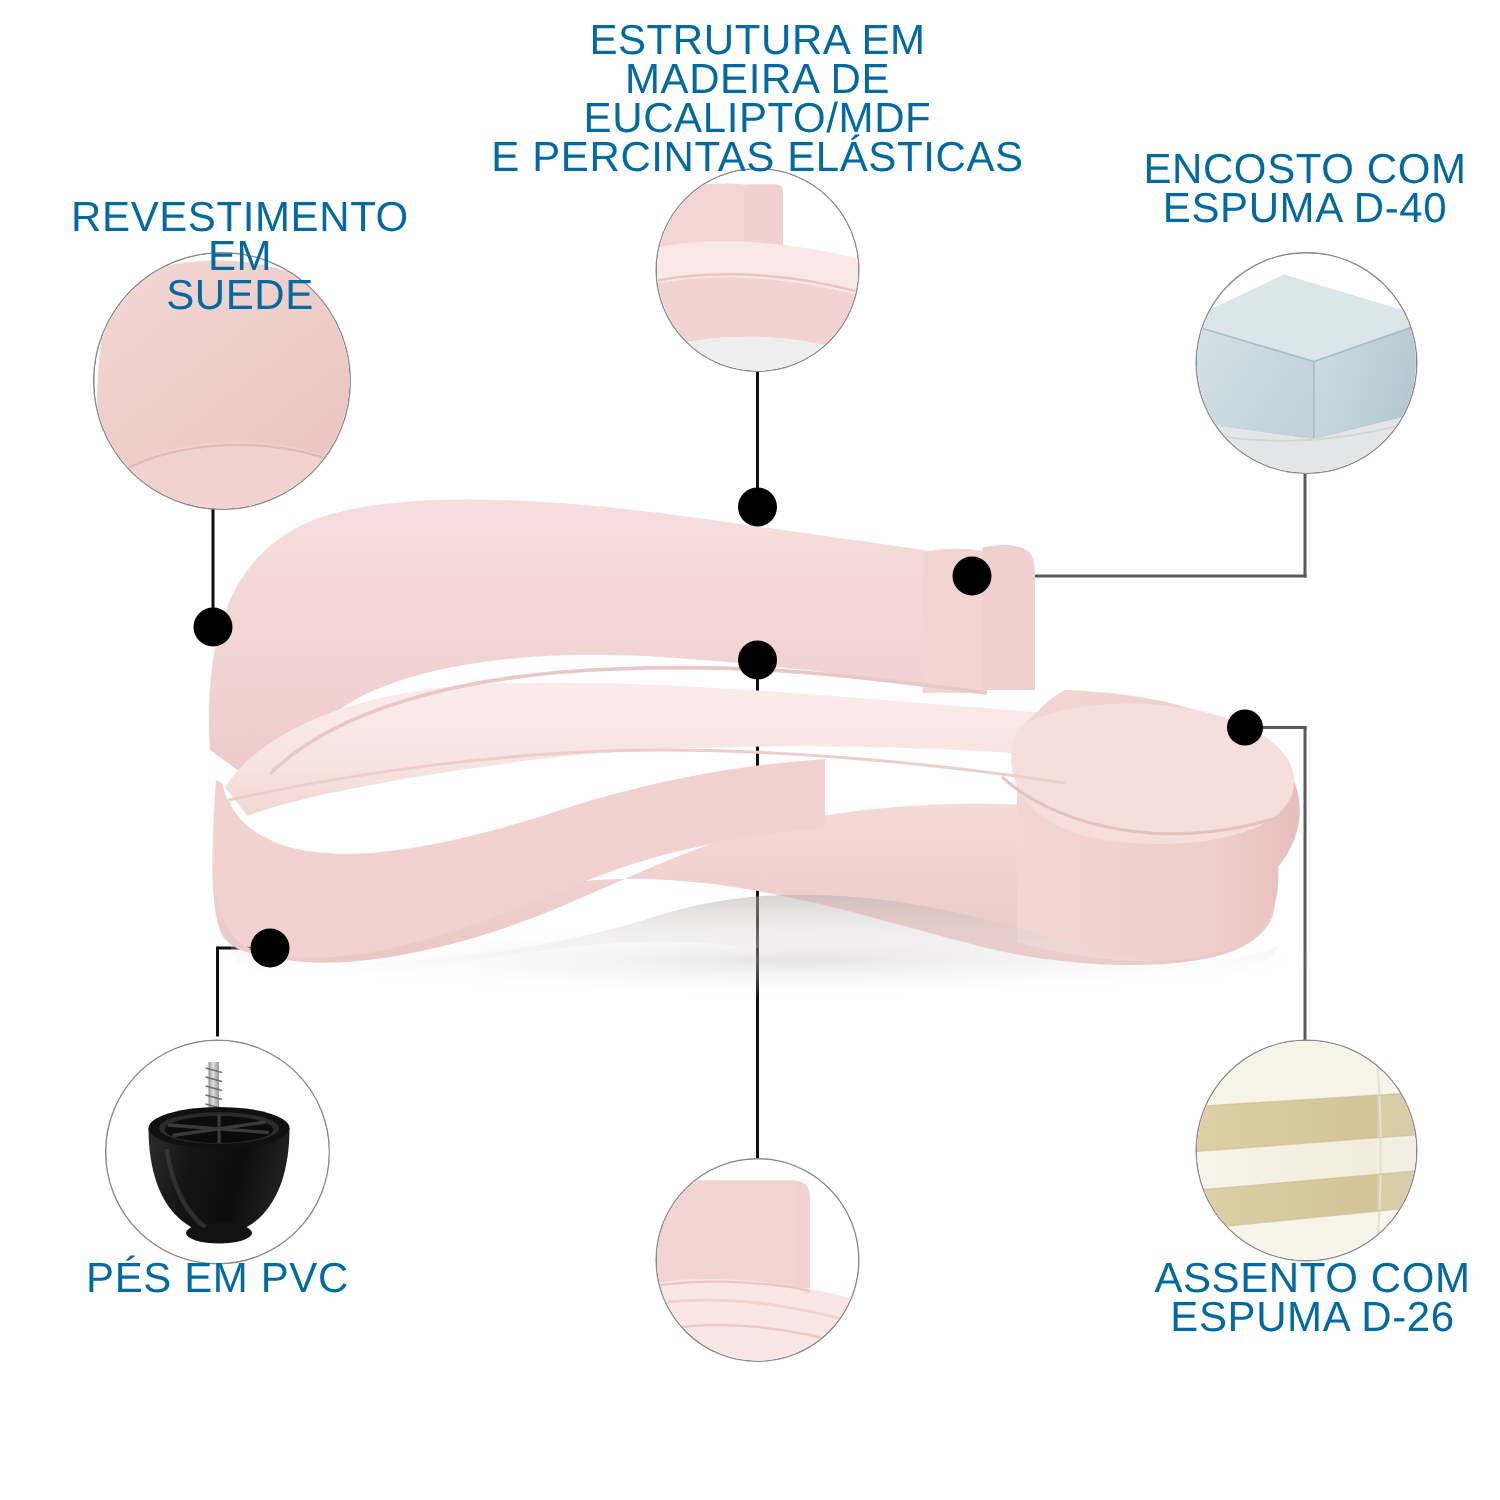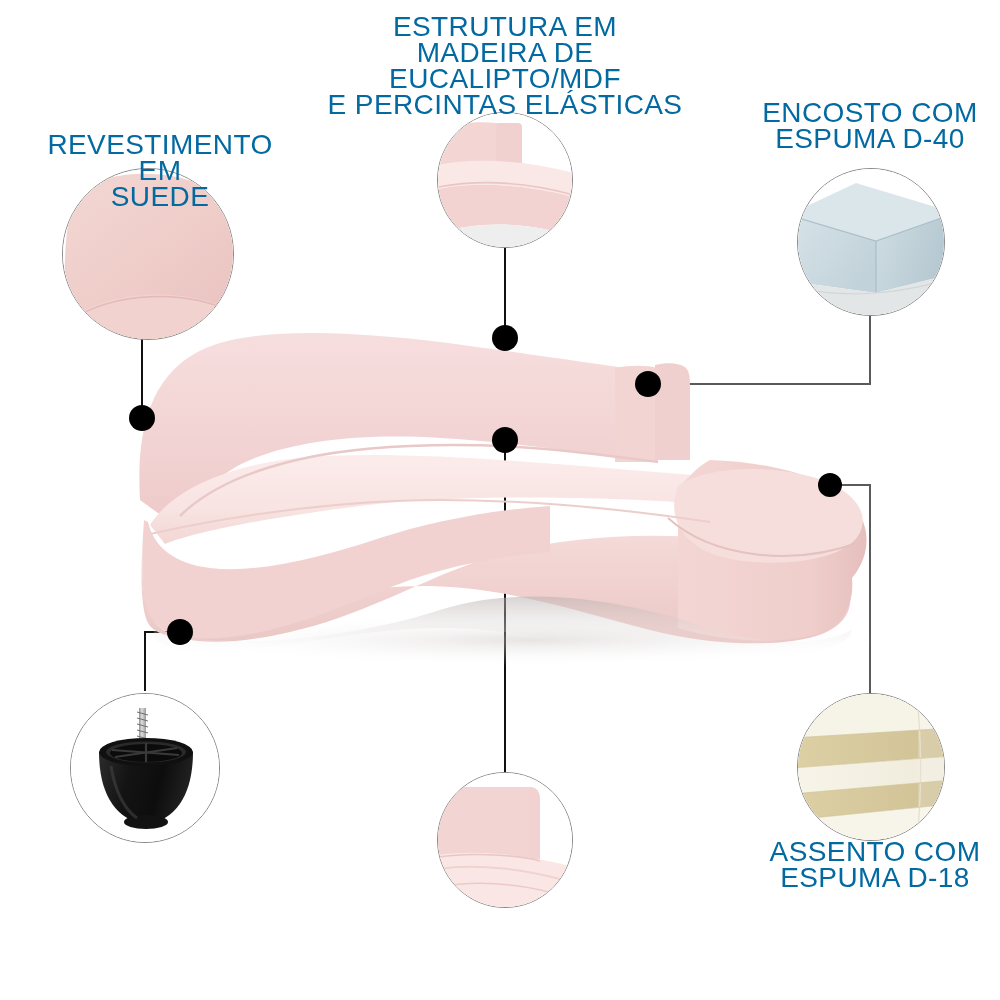--- a/index.html
+++ b/index.html
@@ -369,18 +369,19 @@
   <div class="callout-label" style="left:32px; top:100px; width:256px;margin-top:32px;">REVESTIMENTO EM
 SUEDE</div>
 
   <div class="callout-label" style="left:320px; top:14px; width:370px;">ESTRUTURA EM
 MADEIRA DE EUCALIPTO/MDF
 E PERCINTAS ELÁSTICAS</div>
 
   <div class="callout-label" style="left:750px; top:100px; width:240px;">ENCOSTO COM
 ESPUMA D-40</div>
 
+  <div class="callout-label" style="left:35px; top:839px; width:220px;">PÉS EM PVC</div>
 
 
   <div class="callout-label" style="left:760px; top:839px; width:230px;">ASSENTO COM
-ESPUMA D-18</div>
+ESPUMA D-26</div>
 
 </div>
 
 </body></html>

